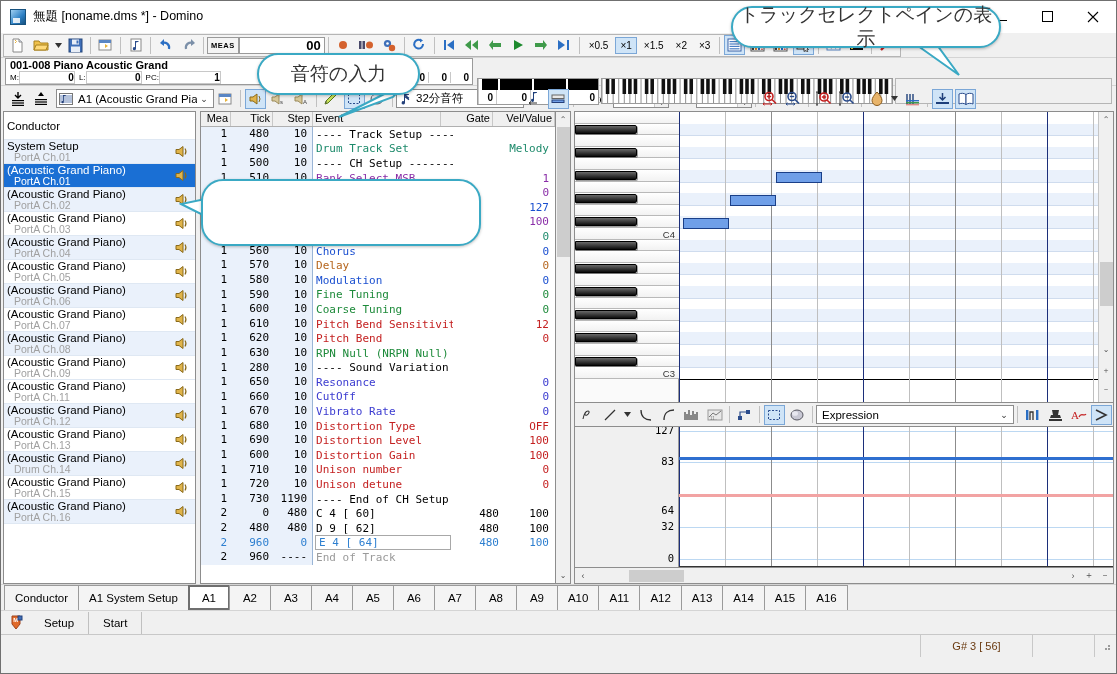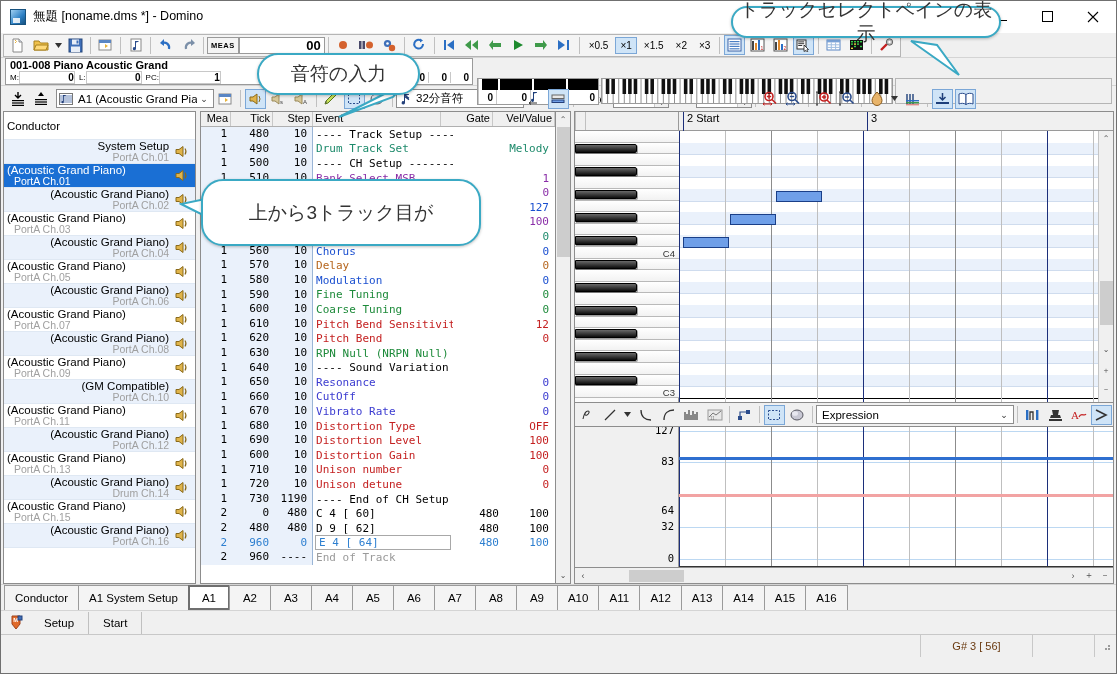--- a/index.html
+++ b/index.html
@@ -59,21 +59,21 @@
   .spin .sv { width:40px; text-align:left; padding-left:4px; font-size:11.5px; }
   .spin .sbtns { width:14px; height:16px; border-left:1px solid #c8c8c8; display:flex; flex-direction:column; }
   .spin .sb { flex:1; display:flex; align-items:center; justify-content:center; font-size:6px; background:#f0f0f0; }
 
   
   .main { display:flex; height:473px; background:#f0f0f0; }
 
   
   .trackpane { width:198px; border:1px solid #8d8d8d; background:#fff; margin-left:2px; overflow:hidden; position:relative; }
   .tp-row { display:flex; height:24px; border-bottom:1px solid #dfe8f3; align-items:center; }
-  .tp-row.alt { background:#eaf1fb;text-align:right; }
+  .tp-row.alt { background:#eaf1fb; }
   .tp-row.sel { background:#1a6fd4; }
   .tp-row.sel .tp-n, .tp-row.sel .tp-s { color:#fff; }
   .tp-txt { flex:1; padding-left:3px; line-height:1.05; overflow:hidden; }
   .tp-n { font-size:11.5px; color:#000; display:block; white-space:nowrap; }
   .tp-s { font-size:10.5px; color:#a0a0a0; display:block; white-space:nowrap; padding-left:7px; }
   .tp-spk { width:26px; display:flex; align-items:center; justify-content:center; }
   .tp-cond { height:28px; display:flex; align-items:center; border-bottom:1px solid #dfe8f3; }
   .tp-cond span { padding-left:3px; font-size:11.5px; }
 
   
@@ -846,32 +846,20 @@
               <span class="tp-n">(Acoustic Grand Piano)</span>
               <span class="tp-s">PortA  Ch.09</span>
             </div>
             <div class="tp-spk">
               <svg width="15" height="13" viewBox="0 0 15 13">
                 <path d="M1 4.5h3l4-3v10l-4-3H1z" fill="#e0b44a" stroke="#8a6a1a"></path>
                 <path d="M10 3.5q2 3 0 6" stroke="#8a6a1a" fill="none" stroke-width="1.1"></path>
               </svg>
             </div>
           </div>
-          <div class="tp-row alt">
-            <div class="tp-txt">
-              <span class="tp-n">(GM Compatible)</span>
-              <span class="tp-s">PortA  Ch.10</span>
-            </div>
-            <div class="tp-spk">
-              <svg width="15" height="13" viewBox="0 0 15 13">
-                <path d="M1 4.5h3l4-3v10l-4-3H1z" fill="#e0b44a" stroke="#8a6a1a"></path>
-                <path d="M10 3.5q2 3 0 6" stroke="#8a6a1a" fill="none" stroke-width="1.1"></path>
-              </svg>
-            </div>
-          </div>
           <div class="tp-row">
             <div class="tp-txt">
               <span class="tp-n">(Acoustic Grand Piano)</span>
               <span class="tp-s">PortA  Ch.11</span>
             </div>
             <div class="tp-spk">
               <svg width="15" height="13" viewBox="0 0 15 13">
                 <path d="M1 4.5h3l4-3v10l-4-3H1z" fill="#e0b44a" stroke="#8a6a1a"></path>
                 <path d="M10 3.5q2 3 0 6" stroke="#8a6a1a" fill="none" stroke-width="1.1"></path>
               </svg>
@@ -1073,21 +1061,21 @@
           <div class="ev-row">
             <div class="ev-mea">1</div>
             <div class="ev-tick">630</div>
             <div class="ev-step">10</div>
             <div class="ev-name" style="color:#1d8a3a">RPN Null (NRPN Null)</div>
             <div class="ev-gate" style="color:#1d8a3a"></div>
             <div class="ev-val" style="color:#1d8a3a"></div>
           </div>
           <div class="ev-row">
             <div class="ev-mea">1</div>
-            <div class="ev-tick">640</div>
+            <div class="ev-tick">280</div>
             <div class="ev-step">10</div>
             <div class="ev-name" style="color:#000000">---- Sound Variation --------------</div>
             <div class="ev-gate" style="color:#000000"></div>
             <div class="ev-val" style="color:#000000"></div>
           </div>
           <div class="ev-row">
             <div class="ev-mea">1</div>
             <div class="ev-tick">650</div>
             <div class="ev-step">10</div>
             <div class="ev-name" style="color:#3a3ad0"> Resonance</div>
@@ -1195,30 +1183,20 @@
 
     <div style="width:15px;background:#f0f0f0;border:1px solid #8d8d8d;border-left:none;display:flex;flex-direction:column;align-items:center;position:relative;">
       <div style="width:15px;height:15px;display:flex;align-items:center;justify-content:center;font-size:8px;color:#505050;">⌃</div>
       <div style="position:absolute;top:15px;width:13px;height:130px;background:#cdcdcd;"></div>
       <div style="position:absolute;bottom:0;width:15px;height:15px;display:flex;align-items:center;justify-content:center;font-size:8px;color:#505050;">⌄</div>
     </div>
 
     <div class="rightpane">
 
       <div class="pr-wrap">
-        <div class="pr-ruler">
-          <div class="pr-ruler-left">
-              <i></i>
-              <i></i>
-            </div>
-          <div class="pr-ruler-track" id="ruler-track">
-              <div class="pr-mark" style="left:4px;">2 Start</div>
-              <div class="pr-mark" style="left:188px;">3</div>
-            </div>
-        </div>
         <div class="pr-body">
           <div class="keybed" id="keybed">
               <div class="wkey" style="top:0.0px;height:11.6px;"></div>
               <div class="wkey" style="top:11.6px;height:11.6px;"></div>
               <div class="bkey" style="top:12.6px;"></div>
               <div class="wkey" style="top:23.2px;height:11.6px;"></div>
               <div class="wkey" style="top:34.8px;height:11.6px;"></div>
               <div class="bkey" style="top:35.8px;"></div>
               <div class="wkey" style="top:46.4px;height:11.6px;"></div>
               <div class="wkey" style="top:58.0px;height:11.6px;"></div>
@@ -1496,26 +1474,25 @@
   <svg class="ctail" style="left:330px;top:80px;width:80px;height:40px;">
     <path d="M75 2 L8 36 L62 16 Z" fill="#fff" stroke="#3aa9c4" stroke-width="2"></path>
   </svg>
   <div class="callout" style="left:256px;top:52px;width:163px;height:42px;">
     <span>音符の入力</span>
   </div>
 
   <svg class="ctail" style="left:900px;top:38px;width:70px;height:42px;">
     <path d="M10 2 L58 36 L36 6 Z" fill="#fff" stroke="#3aa9c4" stroke-width="2"></path>
   </svg>
-  <div class="callout" style="left:730px;top:5px;width:270px;height:32px;">
+  <div class="callout" style="left:730px;top:5px;width:270px;height:42px;">
     <span>トラックセレクトペインの表示</span>
   </div>
 
   <svg class="ctail" style="left:178px;top:190px;width:40px;height:40px;">
     <path d="M2 13 L36 30 L36 6 Z" fill="#fff" stroke="#3aa9c4" stroke-width="2"></path>
   </svg>
   <div class="callout" style="left:200px;top:178px;width:280px;height:67px;">
     <span id="callout3">
-        <div>上から3トラック目が</div>
       </span>
   </div>
 
 </div>
 
 </body></html>

